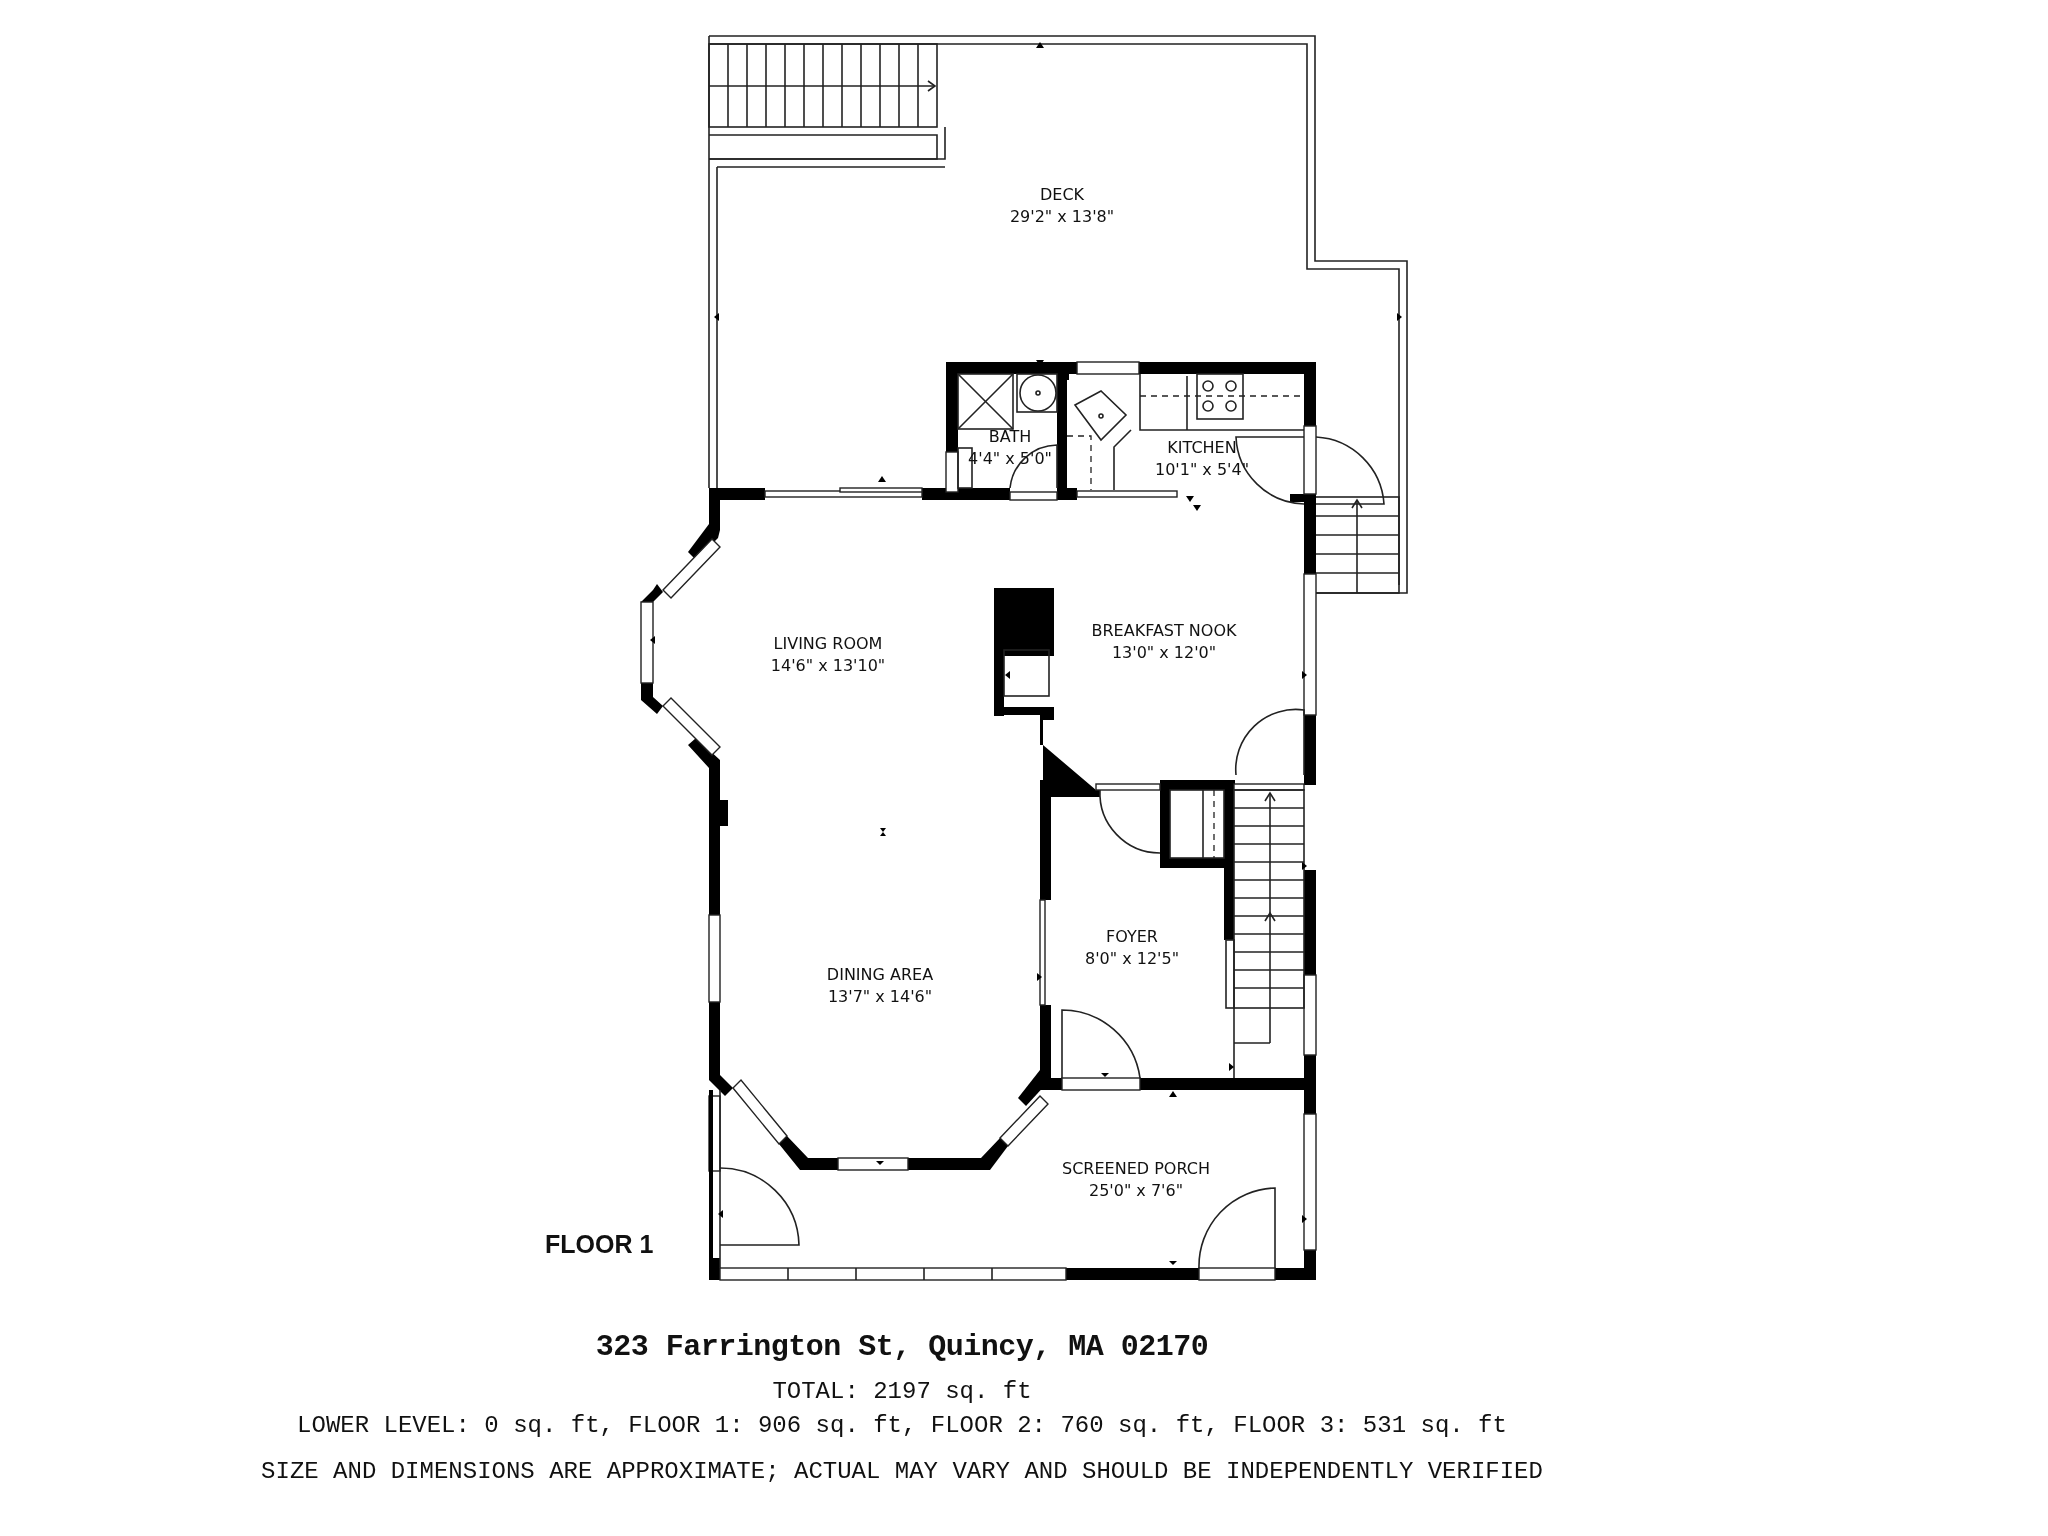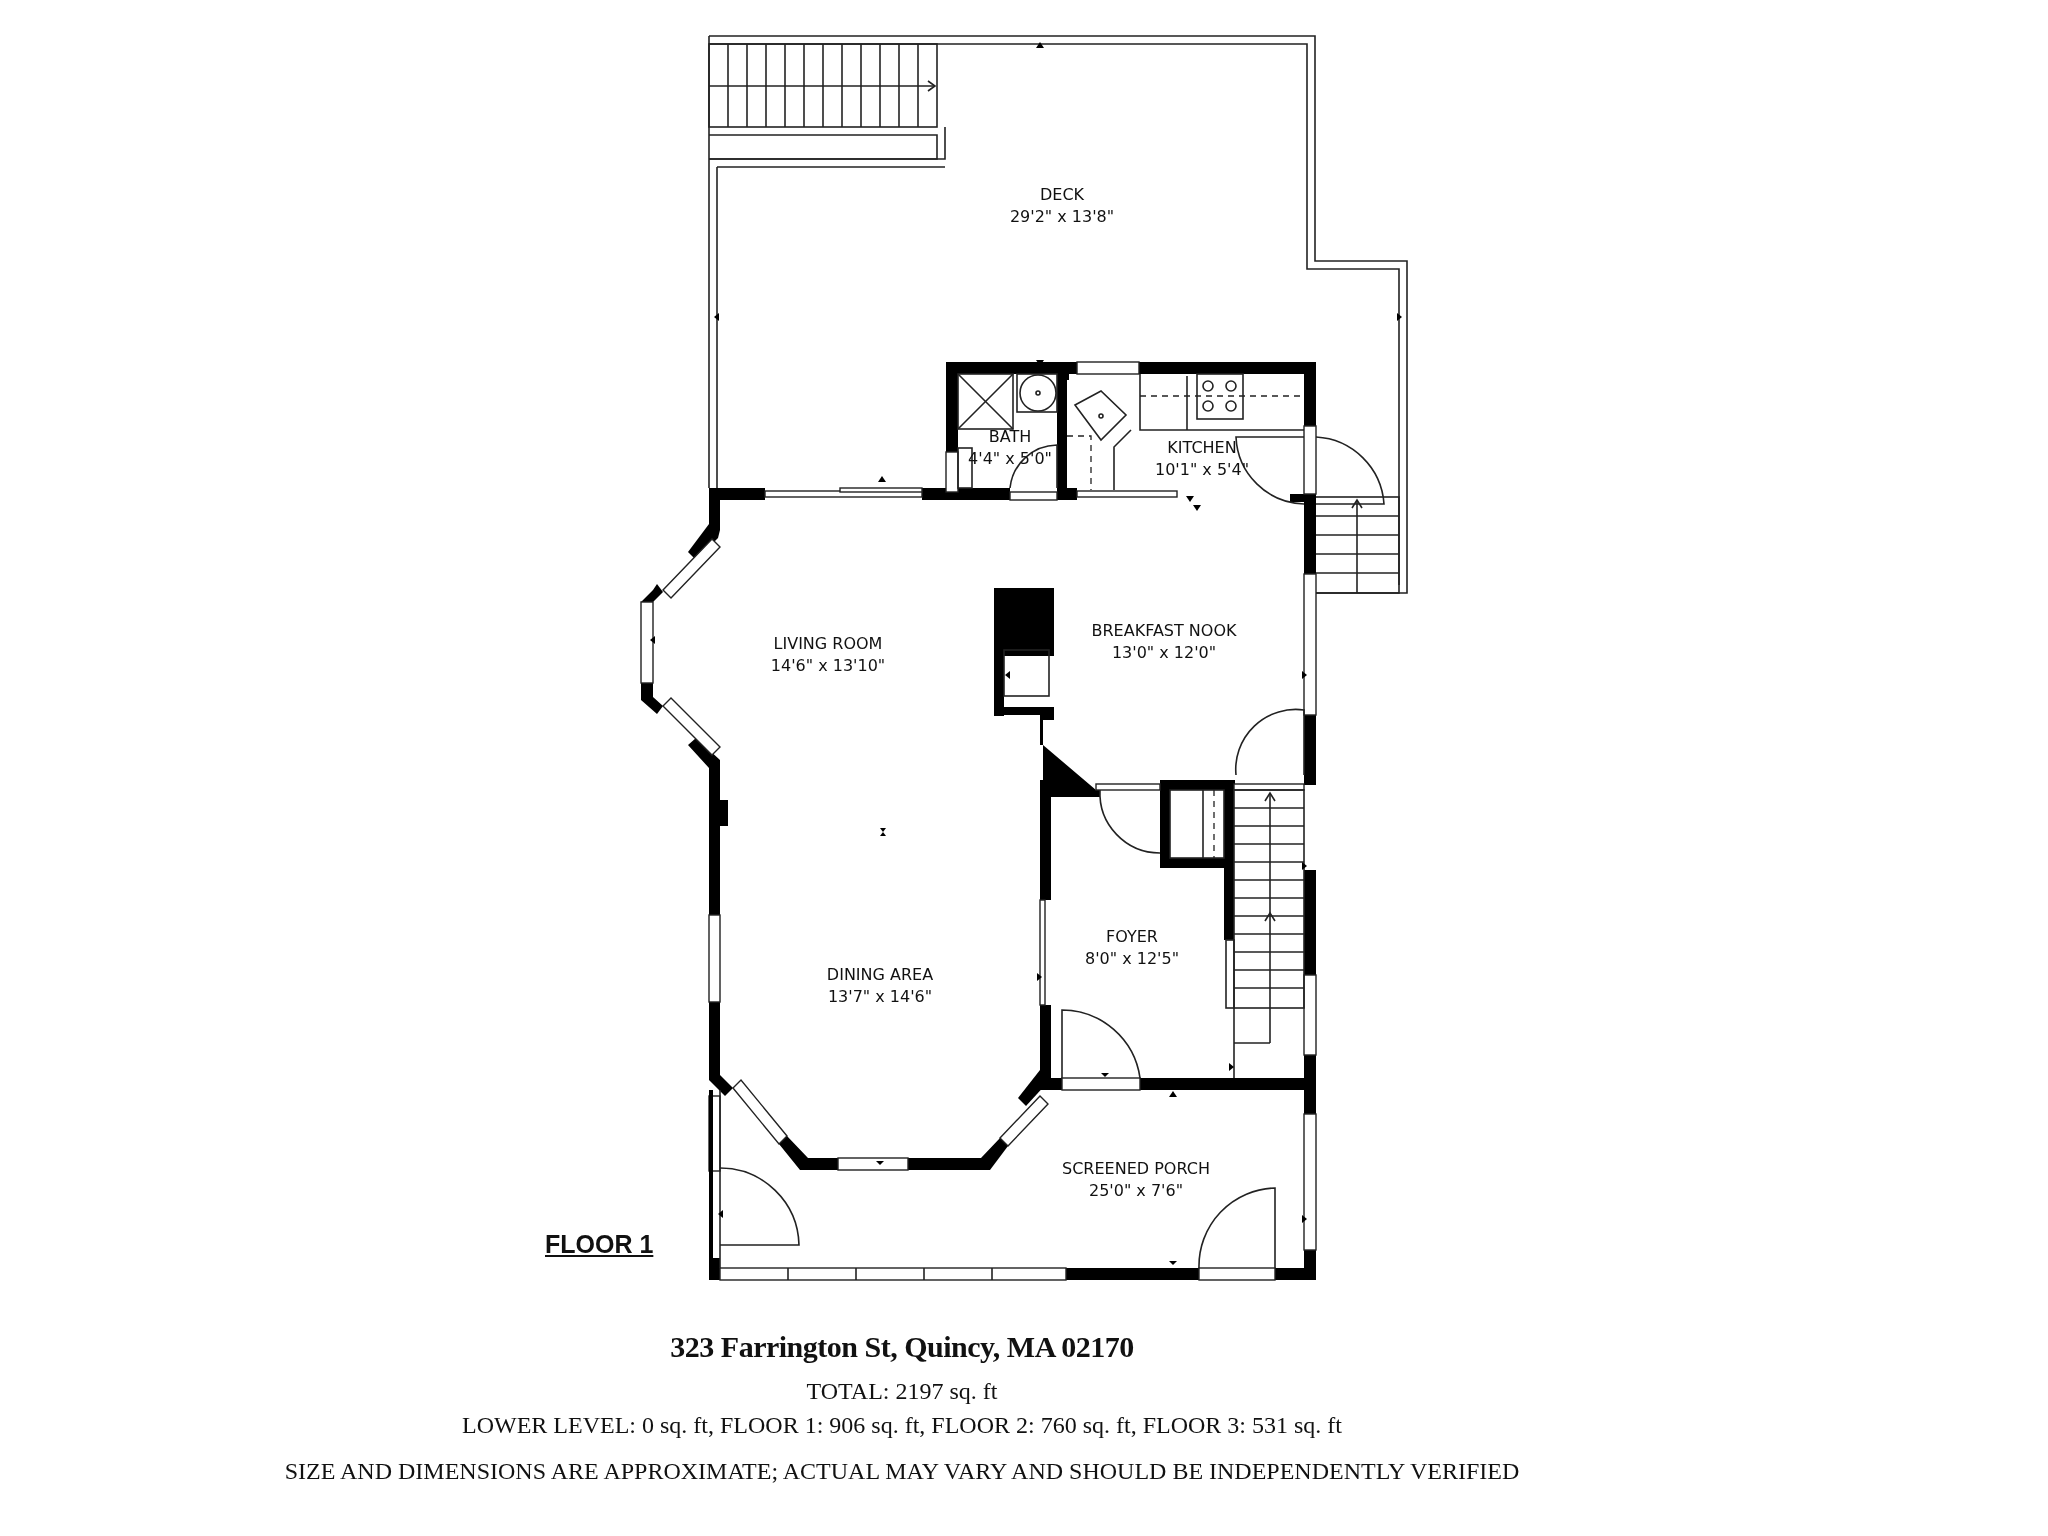--- a/index.html
+++ b/index.html
@@ -3,22 +3,22 @@
 <meta charset="utf-8">
 <style>
   html, body { margin: 0; padding: 0; background: #ffffff; }
   body { width: 2048px; height: 1536px; position: relative; overflow: hidden; font-family: "Liberation Sans", sans-serif; }
   svg#plan { position: absolute; left: 0; top: 0; width: 2048px; height: 1536px; }
   .wall { fill: #000; }
   .thin { fill: none; stroke: #222; stroke-width: 1.6; }
   .win { fill: #fff; stroke: #222; stroke-width: 1.4; }
   .dash { fill: none; stroke: #222; stroke-width: 1.3; stroke-dasharray: 6 5; }
   .room-label { font-family: "DejaVu Sans", sans-serif; font-size: 16px; fill: #111; text-anchor: middle; }
-  .floor-label { position: absolute; left: 545px; top: 1230px; font-family: "Liberation Sans", sans-serif; font-weight: bold; font-size: 25px; color: #111; text-decoration: underline; }
-  .footer { position: absolute; left: 0; width: 1804px; text-align: center; color: #111; font-family: Liberation Serif, serif; }
+  .floor-label { position: absolute; left: 545px; top: 1230px; font-family: "Liberation Sans", sans-serif; font-weight: bold; font-size: 25px; color: #111; }
+  .footer { position: absolute; left: 0; width: 1804px; text-align: center; color: #111; font-family: Liberation Mono, monospace; }
   .addr { top: 1330px; font-size: 30px; font-weight: bold; letter-spacing: -0.5px; }
   .total { top: 1378px; font-size: 24px; }
   .levels { top: 1412px; font-size: 24px; }
   .disclaimer { top: 1446px; font-size: 24px; margin-top: 12px; }
   .marker { fill: #000; }
 </style>
 </head>
 <body>
 
 <svg id="plan" viewBox="0 0 2048 1536" xmlns="http://www.w3.org/2000/svg">

